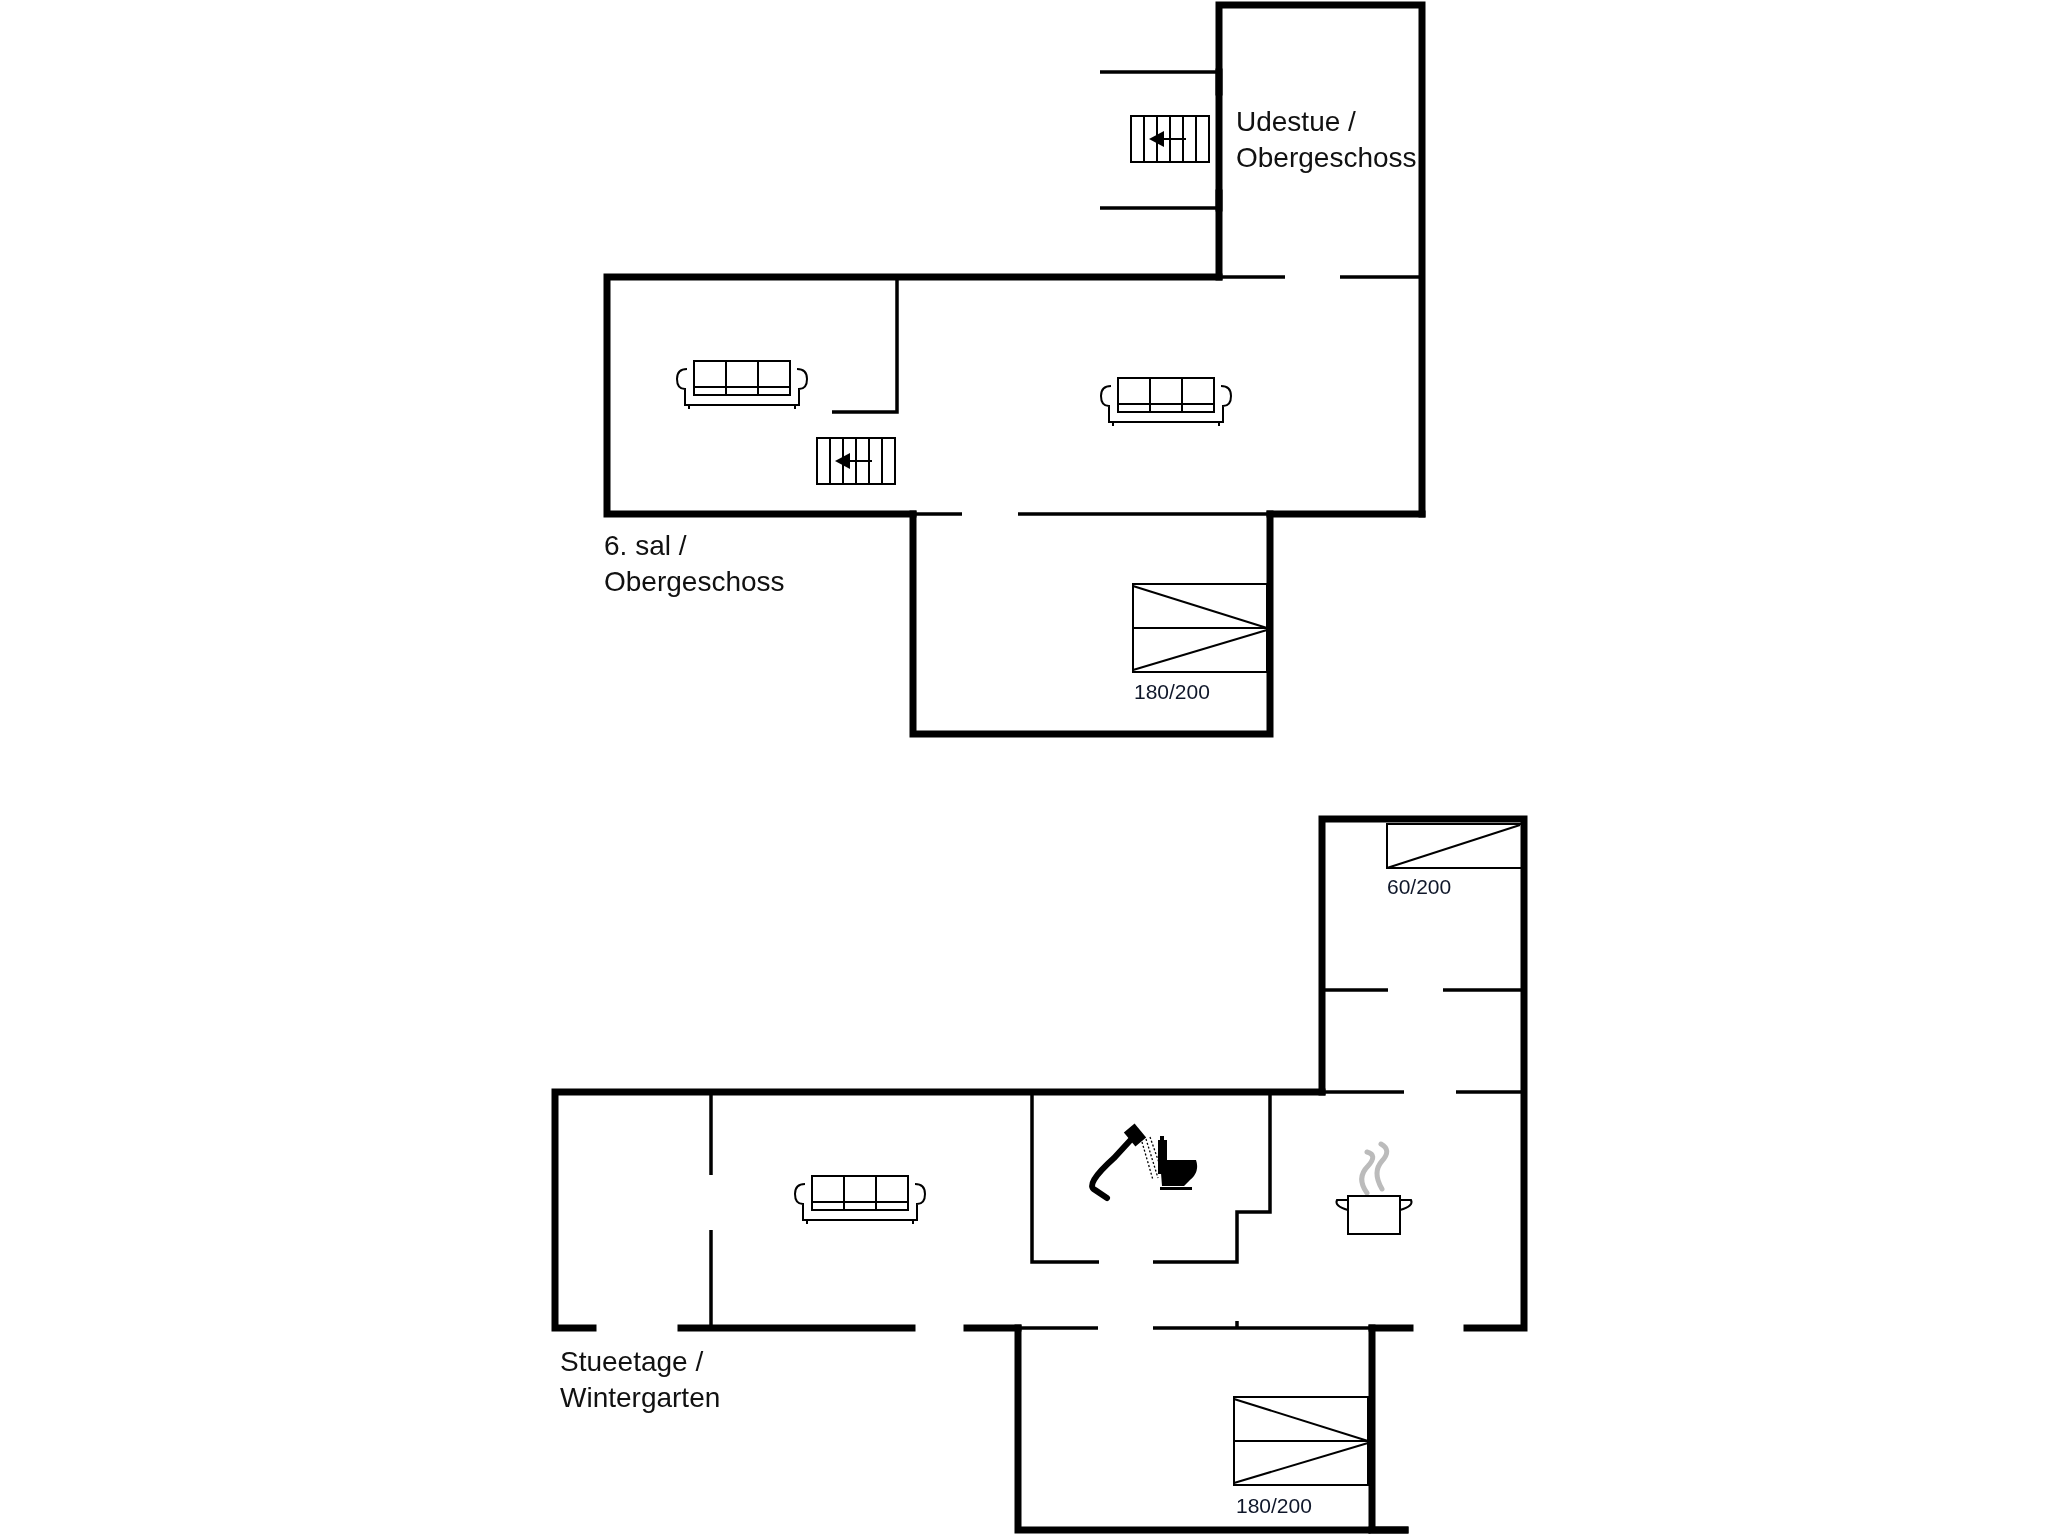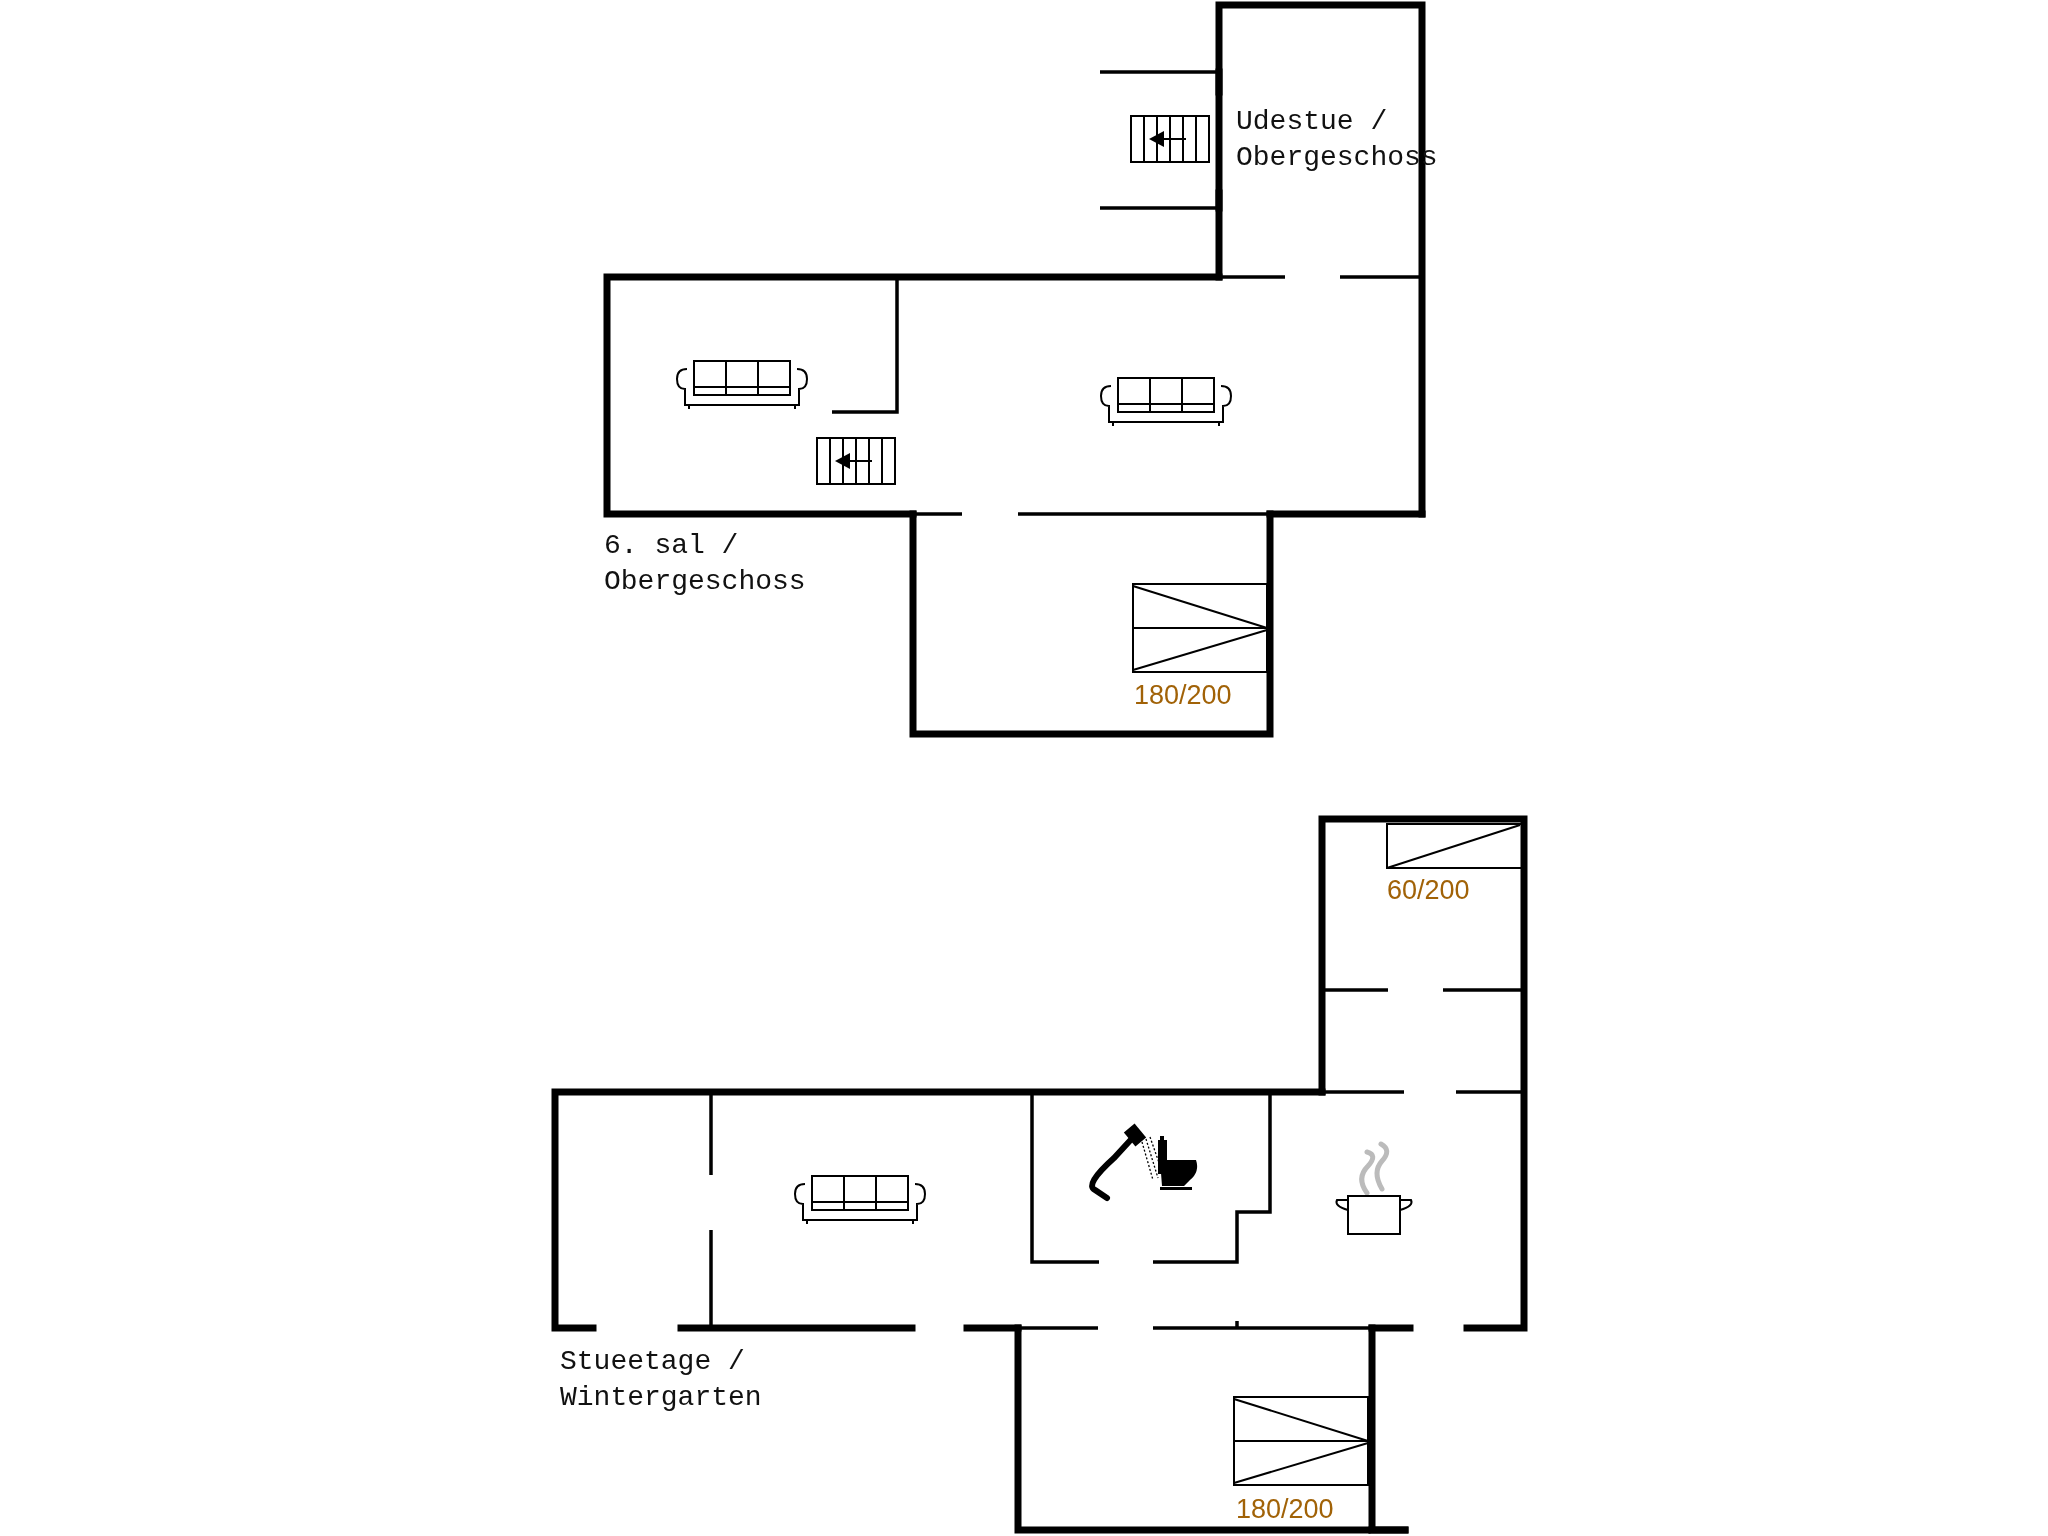--- a/index.html
+++ b/index.html
@@ -1,22 +1,22 @@
 <!DOCTYPE html>
 <html><head>
 <meta charset="utf-8">
 <style>
   html, body { margin: 0; padding: 0; background: #ffffff; }
   body { width: 2048px; height: 1536px; overflow: hidden; position: relative; }
   svg { position: absolute; left: 0; top: 0; }
   .wall { stroke: #000; stroke-width: 7; fill: none; stroke-linecap: square; }
   .thin { stroke: #000; stroke-width: 3.5; fill: none; stroke-linecap: butt; }
   .hair { stroke: #000; stroke-width: 2; fill: none; }
-  .label { position: absolute; font-family: Liberation Mono, monospace; color: #111; font-size: 28px; line-height: 36px; white-space: nowrap; }
-  .bed-label { position: absolute; font-family: "Liberation Sans", sans-serif; color: #a16207; font-size: 27px; white-space: nowrap; }
+  .label { position: absolute; font-family: Liberation Sans, sans-serif; color: #111; font-size: 28px; line-height: 36px; white-space: nowrap; }
+  .bed-label { position: absolute; font-family: "Liberation Sans", sans-serif; color: #0f172a; font-size: 21px; white-space: nowrap; }
 </style>
 </head>
 <body>
 
 <svg width="2048" height="1536" viewBox="0 0 2048 1536" xmlns="http://www.w3.org/2000/svg">
   <defs>
     <g id="sofa">
       <path d="M10 8 Q0 8 0 18 Q0 28 8 28 L8 44 L122 44 L122 28 Q130 28 130 18 Q130 8 120 8" class="hair"></path>
       <rect x="17" y="0" width="96" height="34" class="hair"></rect>
       <line x1="49" y1="0" x2="49" y2="34" class="hair"></line>

